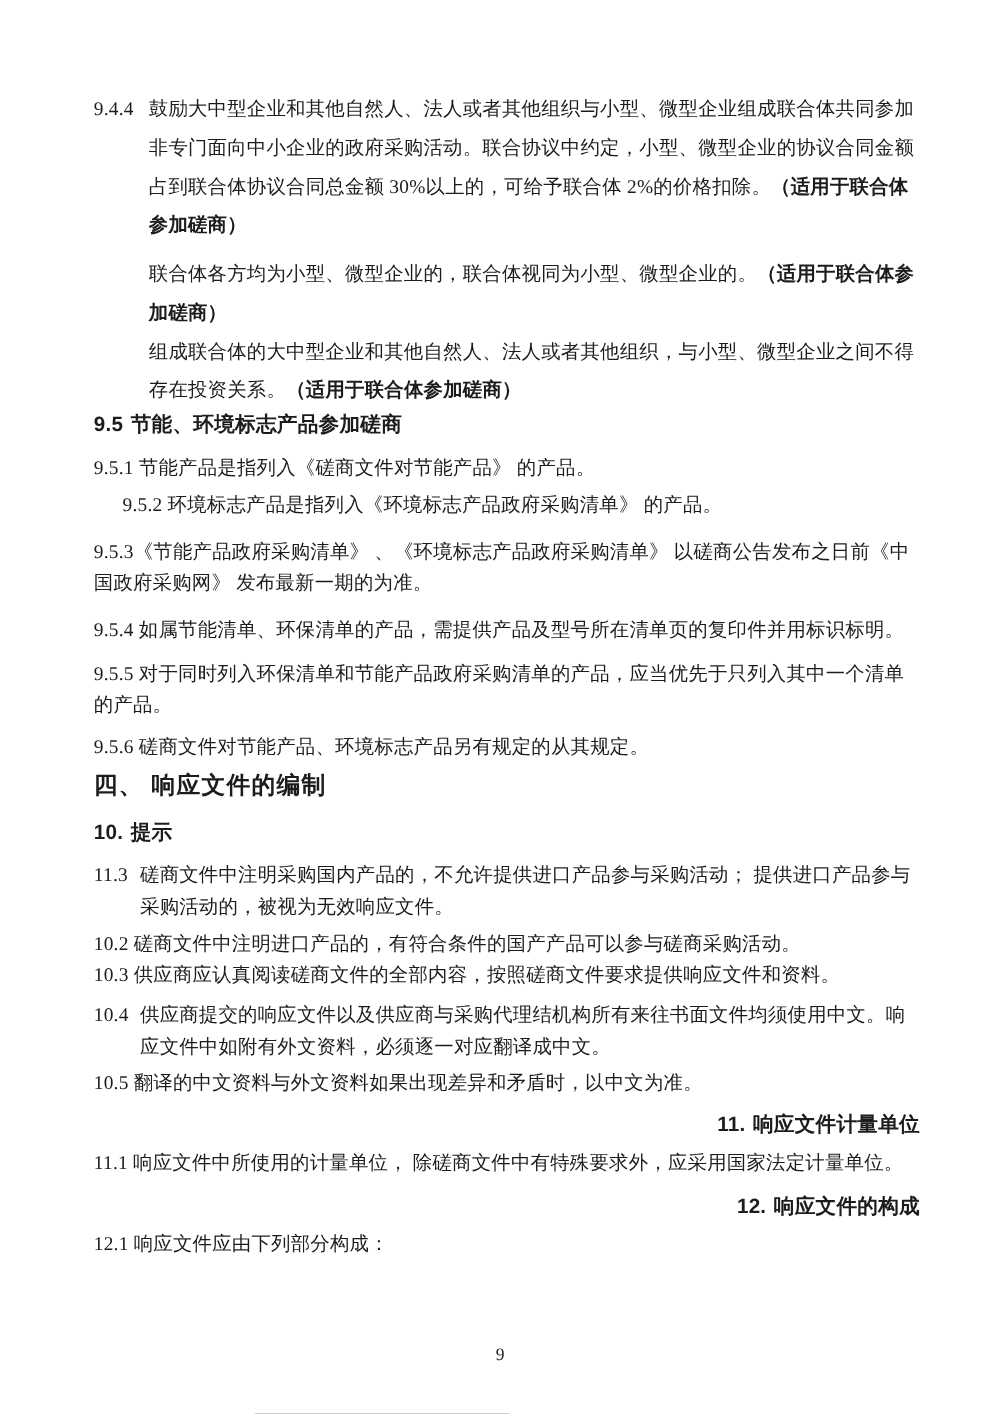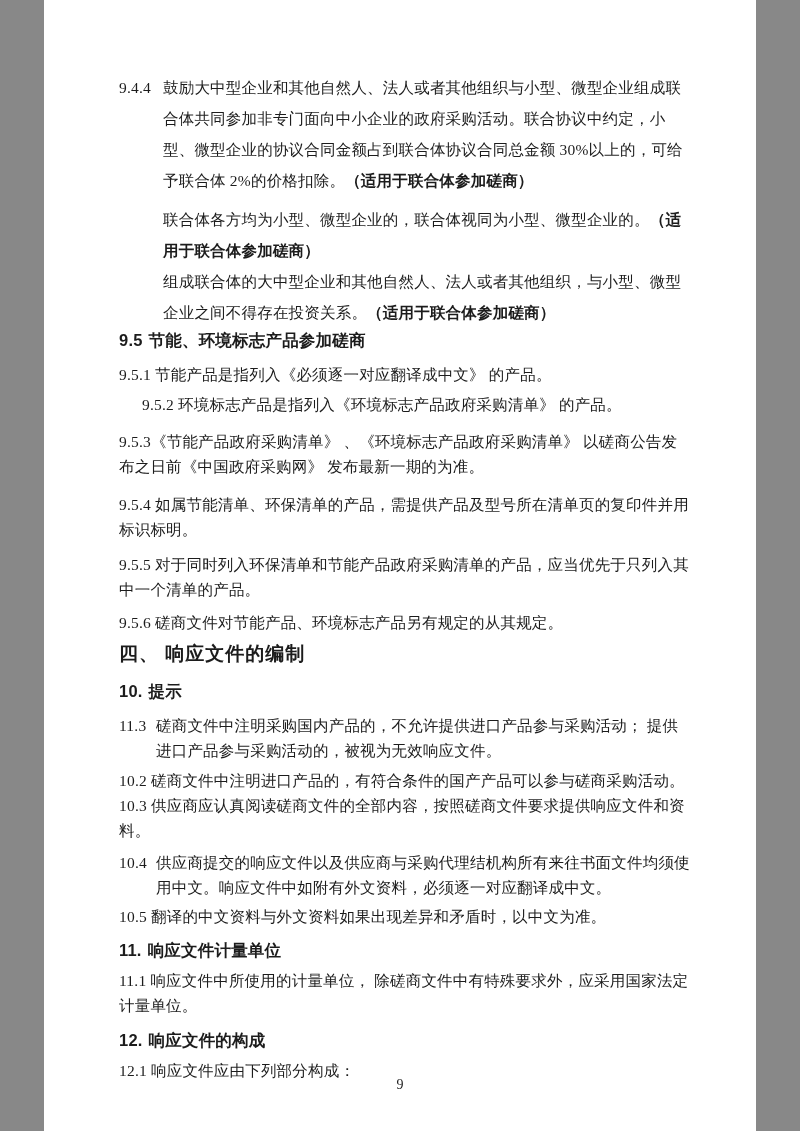--- a/index.html
+++ b/index.html
@@ -1,18 +1,18 @@
 <!DOCTYPE html>
 <html><head>
 <meta charset="utf-8">
 <style>
   html,body{margin:0;padding:0;background:#888;}
   #page{
     position:relative;
-    width:712px;height:1131px;
+    width:800px;height:1131px;
     background:#ffffff;
     margin:0 auto;
     box-sizing:border-box;
     padding:72px 64px 0 75px;
     font-family:"Liberation Serif","DejaVu Serif",serif;
     color:#1c1c1c;
     overflow:hidden;
   }
   #doc-body{width:100%;}
   .blk{font-size:15.5px; letter-spacing:0.2px;}
@@ -31,38 +31,38 @@
     letter-spacing:1px;
   }
   .h2{
     font-size:16.5px; line-height:24px; font-weight:bold;
     font-family:"Liberation Sans","DejaVu Sans",sans-serif;
   }
   .h2 .num, .h1 .num{position:static; padding-right:6px;}
   .indent44{padding-left:44px;}
   
   .g0{margin-bottom:0;} .g4{margin-bottom:4px;} .g5{margin-bottom:5px;}
-  .g6{margin-bottom:6px;} .g7{margin-bottom:7px;} .g8{margin-bottom:8px;}
+  .g6{margin-bottom:6px;text-align:right;} .g7{margin-bottom:7px;} .g8{margin-bottom:8px;}
   .g9{margin-bottom:9px;} .g10{margin-bottom:10px;} .g12{margin-bottom:12px;margin-left:23px;}
   .g13{margin-bottom:13px;}
   #page-footer{
     position:absolute; left:0; bottom:38px; width:100%;
     text-align:center; font-size:14px; color:#222;
   }
 </style>
 </head>
 <body>
 
 <div id="page">
   <div id="doc-body">
       <div class="blk lh31 hang44 g8"><span class="num">9.4.4</span><span>鼓励大中型企业和其他自然人、法人或者其他组织与小型、微型企业组成联合体共同参加非专门面向中小企业的政府采购活动。联合协议中约定，小型、微型企业的协议合同金额占到联合体协议合同总金额 30%以上的，可给予联合体 2%的价格扣除。</span><span class="bold">（适用于联合体参加磋商）</span></div>
       <div class="blk lh31 sub-para g0"><span>联合体各方均为小型、微型企业的，联合体视同为小型、微型企业的。</span><span class="bold">（适用于联合体参加磋商）</span></div>
       <div class="blk lh31 sub-para g0"><span>组成联合体的大中型企业和其他自然人、法人或者其他组织，与小型、微型企业之间不得存在投资关系。</span><span class="bold">（适用于联合体参加磋商）</span></div>
       <div class="blk h2 g10"><span class="num">9.5</span><span>节能、环境标志产品参加磋商</span></div>
-      <div class="blk lh25 g5"><span>9.5.1  节能产品是指列入《必须逐一对应翻译成中文》 的产品。</span></div>
+      <div class="blk lh25 g5"><span>9.5.1  节能产品是指列入《磋商文件对节能产品》 的产品。</span></div>
       <div class="blk lh25 g12"><span>9.5.2  环境标志产品是指列入《环境标志产品政府采购清单》 的产品。</span></div>
       <div class="blk lh25 g13"><span>9.5.3《节能产品政府采购清单》 、《环境标志产品政府采购清单》 以磋商公告发布之日前《中国政府采购网》 发布最新一期的为准。</span></div>
       <div class="blk lh25 g10"><span>9.5.4  如属节能清单、环保清单的产品，需提供产品及型号所在清单页的复印件并用标识标明。</span></div>
       <div class="blk lh25 g8"><span>9.5.5  对于同时列入环保清单和节能产品政府采购清单的产品，应当优先于只列入其中一个清单的产品。</span></div>
       <div class="blk lh25 g4"><span>9.5.6  磋商文件对节能产品、环境标志产品另有规定的从其规定。</span></div>
       <div class="blk h1 g10"><span>四、 响应文件的编制</span></div>
       <div class="blk h2 g10"><span class="num">10.</span><span>提示</span></div>
       <div class="blk lh25 hang37 g5"><span class="num">11.3</span><span>磋商文件中注明采购国内产品的，不允许提供进口产品参与采购活动； 提供进口产品参与采购活动的，被视为无效响应文件。</span></div>
       <div class="blk lh25 g0"><span>10.2  磋商文件中注明进口产品的，有符合条件的国产产品可以参与磋商采购活动。</span></div>
       <div class="blk lh25 g7"><span>10.3 供应商应认真阅读磋商文件的全部内容，按照磋商文件要求提供响应文件和资料。</span></div>

